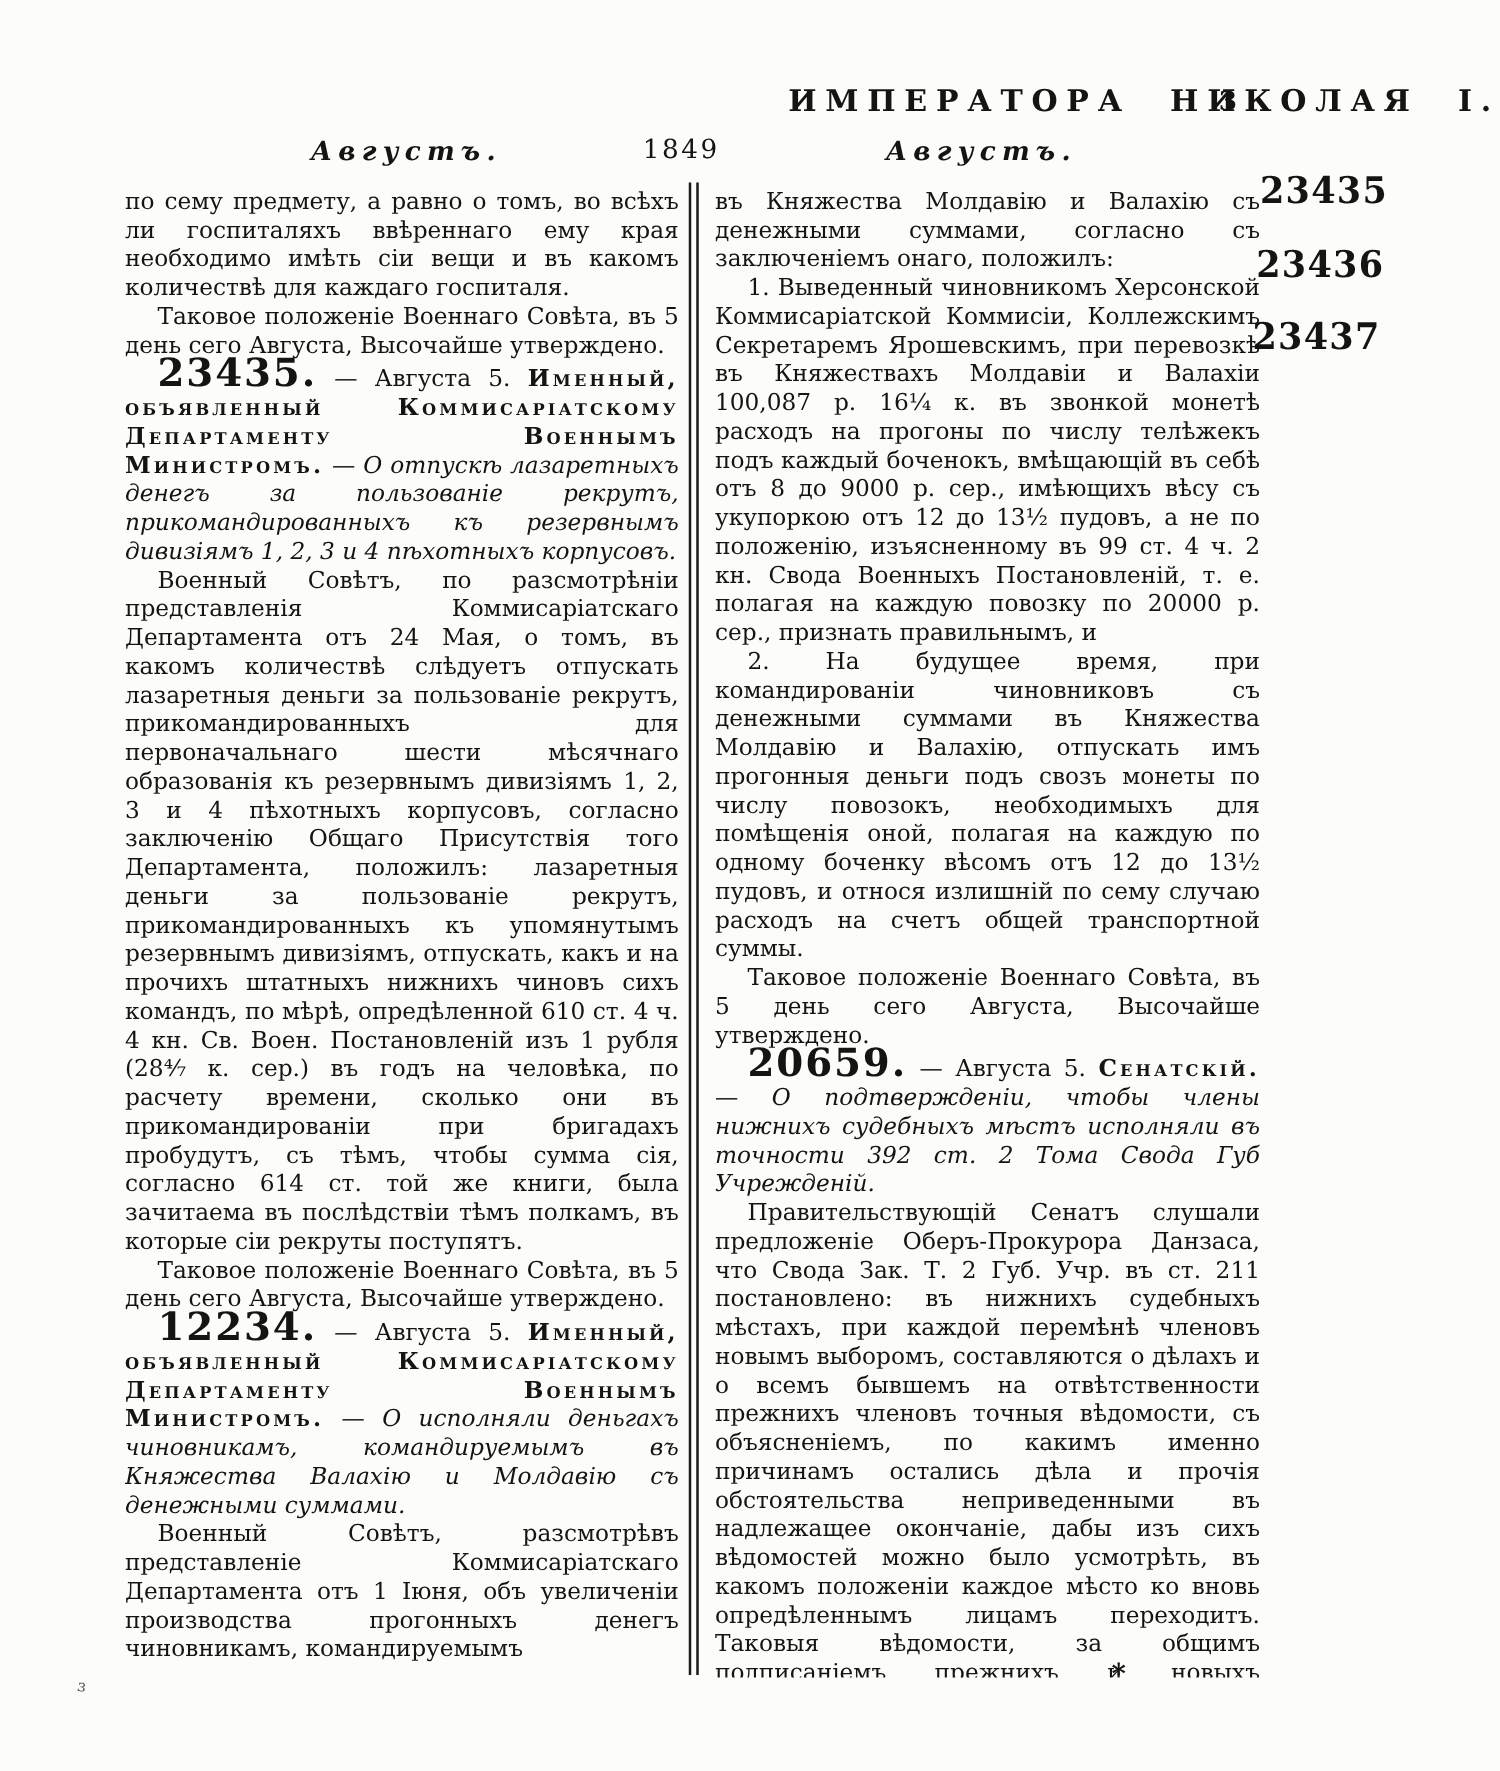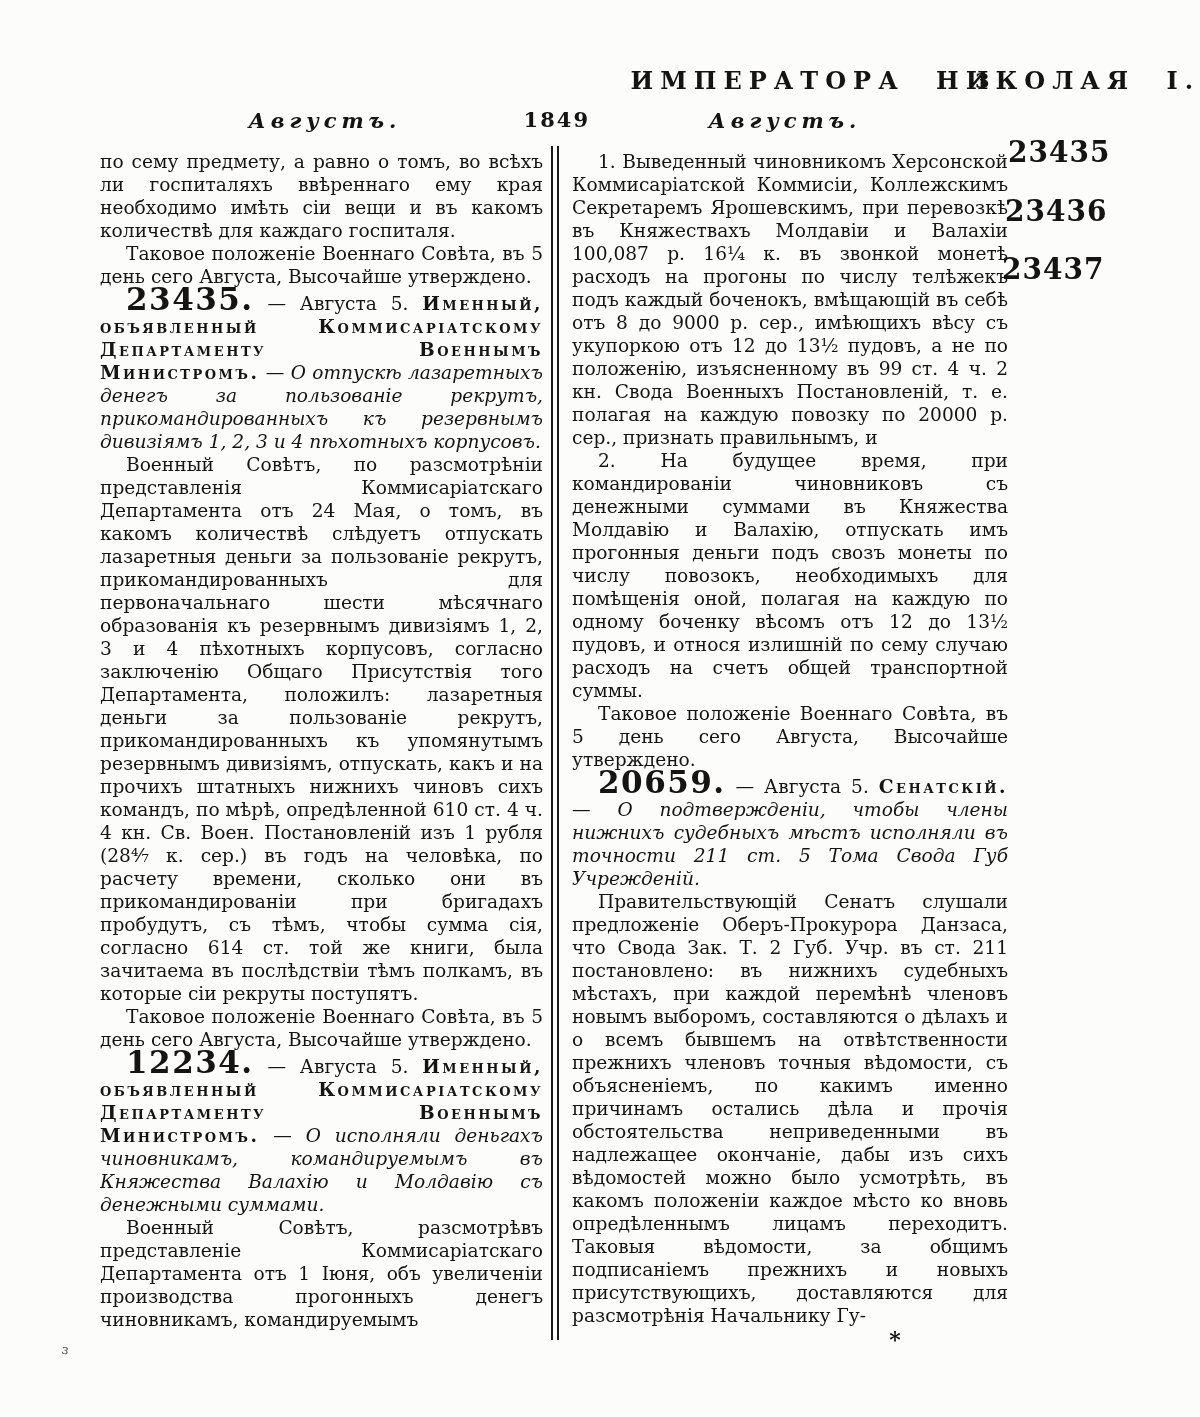--- a/index.html
+++ b/index.html
@@ -30,22 +30,22 @@
   .subheader-month {
     position: absolute; top: 108px;
     font-style: italic; font-weight: 600;
     font-size: 21px; letter-spacing: 5px;
     white-space: nowrap;
   }
   .subheader-month.left  { left: 230px; width: 190px; text-align: center; }
   .subheader-month.right { left: 690px; width: 190px; text-align: center; }
   .subheader-year {
     position: absolute; top: 107px;
-    left: 500px; width: 90px; text-align: right;
-    font-size: 21px; font-weight: bold; letter-spacing: 2px;
+    left: 500px; width: 90px; text-align: center;
+    font-size: 21px; font-weight: normal; letter-spacing: 2px;
   }
   .column {
     position: absolute; top: 150px;
     height: 1192px; overflow: hidden;
     font-size: 18.6px; line-height: 23px;
     text-align: justify;
   }
   .column.left  { left: 100px; width: 443px; }
   .column.right { left: 572px; width: 436px; }
   .para { margin: 0; padding: 0; }
@@ -107,24 +107,25 @@
   <div class="column left" id="col-left">
       <p class="para"><span class="run-plain">по сему предмету, а равно о томъ, во всѣхъ ли госпиталяхъ ввѣреннаго ему края необходимо имѣть сіи вещи и въ какомъ количествѣ для каждаго госпиталя.</span></p>
       <p class="para indent"><span class="run-plain">Таковое положеніе Военнаго Совѣта, въ 5 день сего Августа, Высочайше утверждено.</span></p>
       <p class="para indent"><span class="run-num">23435.</span><span class="run-plain"> — Августа 5. </span><span class="run-caps">Именный, объявленный Коммисаріатскому Департаменту Военнымъ Министромъ.</span><span class="run-plain"> — </span><span class="run-italic">О отпускѣ лазаретныхъ денегъ за пользованіе рекрутъ, прикомандированныхъ къ резервнымъ дивизіямъ 1, 2, 3 и 4 пѣхотныхъ корпусовъ.</span></p>
       <p class="para indent"><span class="run-plain">Военный Совѣтъ, по разсмотрѣніи представленія Коммисаріатскаго Департамента отъ 24 Мая, о томъ, въ какомъ количествѣ слѣдуетъ отпускать лазаретныя деньги за пользованіе рекрутъ, прикомандированныхъ для первоначальнаго шести мѣсячнаго образованія къ резервнымъ дивизіямъ 1, 2, 3 и 4 пѣхотныхъ корпусовъ, согласно заключенію Общаго Присутствія того Департамента, положилъ: лазаретныя деньги за пользованіе рекрутъ, прикомандированныхъ къ упомянутымъ резервнымъ дивизіямъ, отпускать, какъ и на прочихъ штатныхъ нижнихъ чиновъ сихъ командъ, по мѣрѣ, опредѣленной 610 ст. 4 ч. 4 кн. Св. Воен. Постановленій изъ 1 рубля (28⁴⁄₇ к. сер.) въ годъ на человѣка, по расчету времени, сколько они въ прикомандированіи при бригадахъ пробудутъ, съ тѣмъ, чтобы сумма сія, согласно 614 ст. той же книги, была зачитаема въ послѣдствіи тѣмъ полкамъ, въ которые сіи рекруты поступятъ.</span></p>
       <p class="para indent"><span class="run-plain">Таковое положеніе Военнаго Совѣта, въ 5 день сего Августа, Высочайше утверждено.</span></p>
       <p class="para indent"><span class="run-num">12234.</span><span class="run-plain"> — Августа 5. </span><span class="run-caps">Именный, объявленный Коммисаріатскому Департаменту Военнымъ Министромъ.</span><span class="run-plain"> — </span><span class="run-italic">О исполняли деньгахъ чиновникамъ, командируемымъ въ Княжества Валахію и Молдавію съ денежными суммами.</span></p>
       <p class="para indent"><span class="run-plain">Военный Совѣтъ, разсмотрѣвъ представленіе Коммисаріатскаго Департамента отъ 1 Іюня, объ увеличеніи производства прогонныхъ денегъ чиновникамъ, командируемымъ</span></p>
     </div>
   <div class="column right" id="col-right">
+      <p class="para"><span class="run-plain">въ Княжества Молдавію и Валахію съ денежными суммами, согласно съ заключеніемъ онаго, положилъ:</span></p>
       <p class="para indent"><span class="run-plain">1. Выведенный чиновникомъ Херсонской Коммисаріатской Коммисіи, Коллежскимъ Секретаремъ Ярошевскимъ, при перевозкѣ въ Княжествахъ Молдавіи и Валахіи 100,087 р. 16¼ к. въ звонкой монетѣ расходъ на прогоны по числу телѣжекъ подъ каждый боченокъ, вмѣщающій въ себѣ отъ 8 до 9000 р. сер., имѣющихъ вѣсу съ укупоркою отъ 12 до 13½ пудовъ, а не по положенію, изъясненному въ 99 ст. 4 ч. 2 кн. Свода Военныхъ Постановленій, т. е. полагая на каждую повозку по 20000 р. сер., признать правильнымъ, и</span></p>
       <p class="para indent"><span class="run-plain">2. На будущее время, при командированіи чиновниковъ съ денежными суммами въ Княжества Молдавію и Валахію, отпускать имъ прогонныя деньги подъ свозъ монеты по числу повозокъ, необходимыхъ для помѣщенія оной, полагая на каждую по одному боченку вѣсомъ отъ 12 до 13½ пудовъ, и относя излишній по сему случаю расходъ на счетъ общей транспортной суммы.</span></p>
       <p class="para indent"><span class="run-plain">Таковое положеніе Военнаго Совѣта, въ 5 день сего Августа, Высочайше утверждено.</span></p>
-      <p class="para indent"><span class="run-num">20659.</span><span class="run-plain"> — Августа 5. </span><span class="run-caps">Сенатскій.</span><span class="run-plain"> — </span><span class="run-italic">О подтвержденіи, чтобы члены нижнихъ судебныхъ мѣстъ исполняли въ точности 211 ст. 5 Тома Свода Губ Учрежденій.</span></p>
+      <p class="para indent"><span class="run-num">20659.</span><span class="run-plain"> — Августа 5. </span><span class="run-caps">Сенатскій.</span><span class="run-plain"> — </span><span class="run-italic">О подтвержденіи, чтобы члены нижнихъ судебныхъ мѣстъ исполняли въ точности 392 ст. 2 Тома Свода Губ Учрежденій.</span></p>
       <p class="para indent"><span class="run-plain">Правительствующій Сенатъ слушали предложеніе Оберъ-Прокурора Данзаса, что Свода Зак. Т. 2 Губ. Учр. въ ст. 211 постановлено: въ нижнихъ судебныхъ мѣстахъ, при каждой перемѣнѣ членовъ новымъ выборомъ, составляются о дѣлахъ и о всемъ бывшемъ на отвѣтственности прежнихъ членовъ точныя вѣдомости, съ объясненіемъ, по какимъ именно причинамъ остались дѣла и прочія обстоятельства неприведенными въ надлежащее окончаніе, дабы изъ сихъ вѣдомостей можно было усмотрѣть, въ какомъ положеніи каждое мѣсто ко вновь опредѣленнымъ лицамъ переходитъ. Таковыя вѣдомости, за общимъ подписаніемъ прежнихъ и новыхъ присутствующихъ, доставляются для разсмотрѣнія Начальнику Гу-</span></p>
     </div>
 
   <div id="margin-nums">
       <div class="margin-num" style="top: 136px; left: 1008px;">23435</div>
       <div class="margin-num" style="top: 195px; left: 1005px;">23436</div>
       <div class="margin-num" style="top: 253px; left: 1002px;">23437</div>
     </div>
 
   <div class="footnote-star">*</div>

